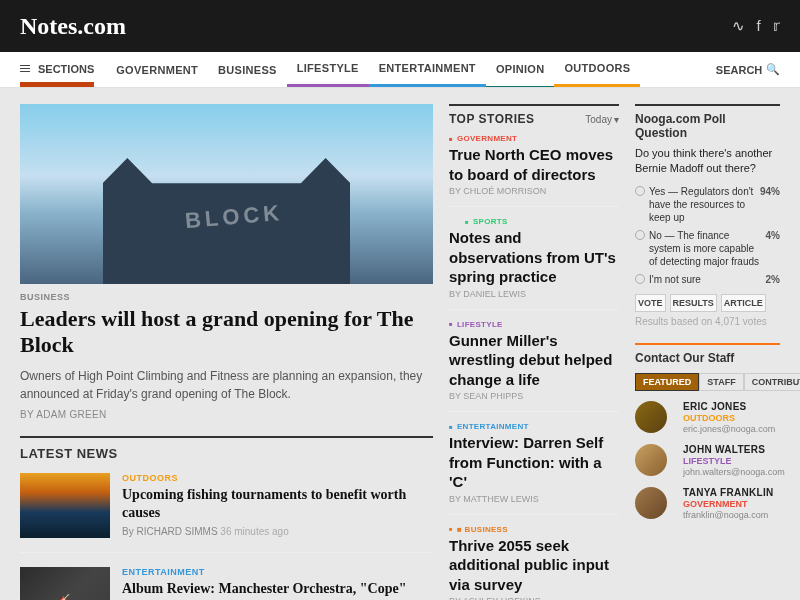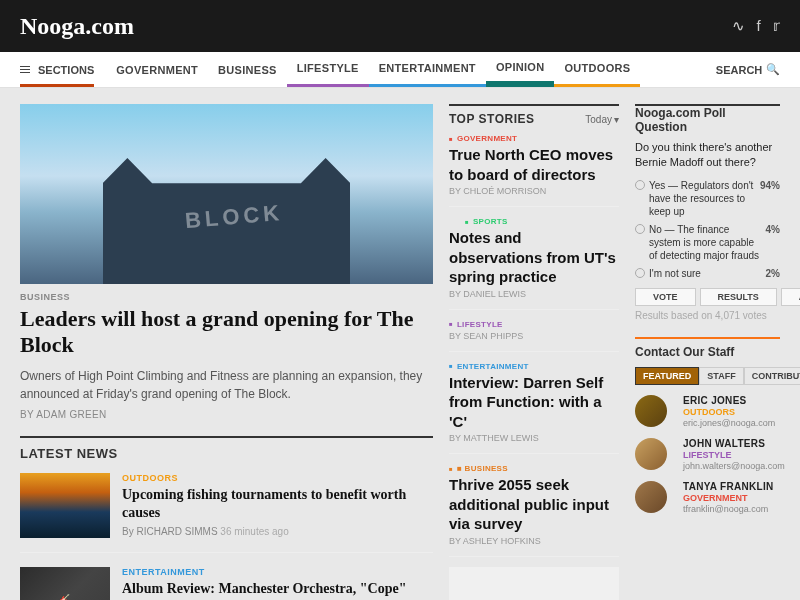--- a/index.html
+++ b/index.html
@@ -45,39 +45,39 @@
     }
     .nav-sections {
       display: flex;
       align-items: center;
       gap: 4px;
       font-size: 11px;
       font-weight: bold;
       color: #444;
       margin-right: 12px;
       cursor: pointer;
-      border-bottom: 3px solid #c2410c;
+      border-bottom: 5px solid #c2410c;
       height: 100%;
       padding-top: 3px;
     }
     .nav-item {
       font-size: 11px;
       font-weight: bold;
       color: #444;
       padding: 0 10px;
       height: 100%;
       display: flex;
       align-items: center;
       cursor: pointer;
       text-transform: uppercase;
       letter-spacing: 0.3px;
     }
     .nav-item.lifestyle { border-bottom: 3px solid #9b59b6; }
     .nav-item.entertainment { border-bottom: 3px solid #3498db; }
-    .nav-item.opinion { border-bottom: 6px solid #0f766e; }
+    .nav-item.opinion { border-bottom: 1px solid #0f766e; }
     .nav-item.outdoors { border-bottom: 3px solid #f39c12; }
     .nav-search {
       margin-left: auto;
       font-size: 11px;
       font-weight: bold;
       color: #444;
       display: flex;
       align-items: center;
       gap: 4px;
       cursor: pointer;
@@ -314,20 +314,21 @@
     }
 
     
     .poll-section {
       margin-bottom: 16px;
     }
     .poll-header {
       font-size: 12px;
       font-weight: bold;
       border-top: 2px solid #333;
+      padding-top: 6px;
       margin-bottom: 6px;
     }
     .poll-question {
       font-size: 11px;
       line-height: 1.4;
       color: #222;
       margin-bottom: 8px;
     }
     .poll-option {
       display: flex;
@@ -353,21 +354,21 @@
       flex-shrink: 0;
     }
     .poll-buttons {
       display: flex;
       gap: 4px;
       margin-top: 8px;
       margin-bottom: 4px;
     }
     .poll-btn {
       font-size: 9px;
-      padding: 3px 17px;
+      padding: 3px 2px;
       border: 1px solid #ccc;
       background: #f8f8f8;
       color: #444;
       cursor: pointer;
       font-weight: bold;
       text-transform: uppercase;
     }
     .poll-meta {
       font-size: 10px;
       color: #aaa;
@@ -451,21 +452,21 @@
       height: 1px;
       background: #444;
     }
   </style>
 </head>
 <body>
 
 <div class="page-wrapper">
 
   <div class="header">
-    <div class="logo">Nooga.com</div>
+    <div class="logo">Notes.com</div>
     <div class="header-icons">
       <span>∿</span>
       <span>f</span>
       <span>𝕣</span>
     </div>
   </div>
 
   <div class="nav">
     <div class="nav-sections">
       <div class="hamburger-lines">
@@ -545,20 +546,21 @@
       </div>
 
       <div class="story-item">
         <div class="story-cat sports">SPORTS</div>
         <div class="story-title">Notes and observations from UT's spring practice</div>
         <div class="story-byline">By DANIEL LEWIS</div>
       </div>
 
       <div class="story-item">
         <div class="story-cat lifestyle">LIFESTYLE</div>
+        <div class="story-title">Gunner Miller's wrestling debut helped change a life</div>
         <div class="story-byline">By SEAN PHIPPS</div>
       </div>
 
       <div class="story-item">
         <div class="story-cat entertainment">ENTERTAINMENT</div>
         <div class="story-title">Interview: Darren Self from Function: with a 'C'</div>
         <div class="story-byline">By MATTHEW LEWIS</div>
       </div>
 
       <div class="story-item">

